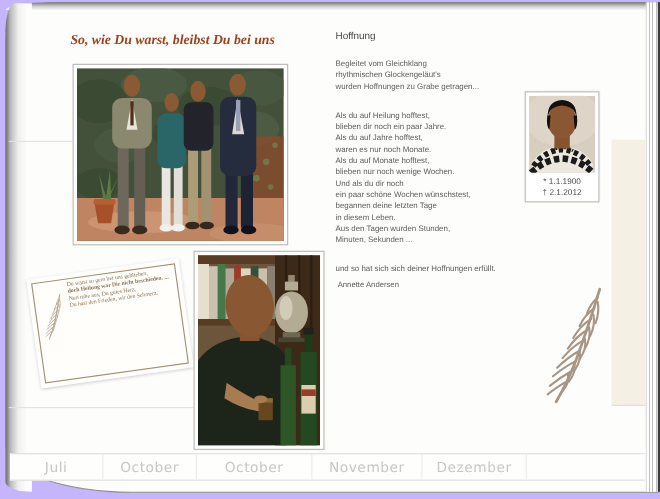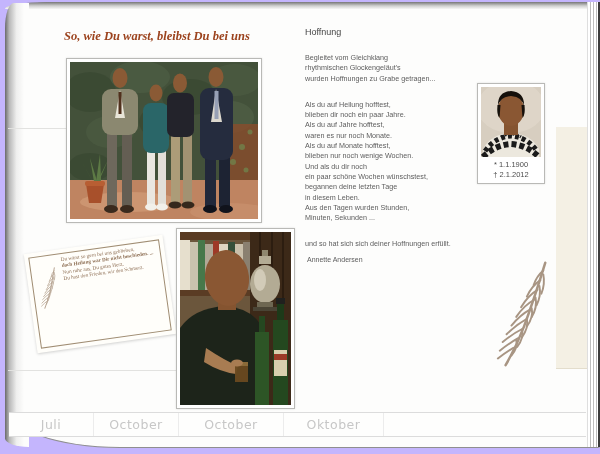--- a/index.html
+++ b/index.html
@@ -299,19 +299,22 @@
 
       <div class="tab">
         <span>October</span>
       </div>
 
       <div class="tab">
         <span>October</span>
       </div>
 
 
-
-      <div class="tab">
-        <span>Oktober</span>
+      <div class="tab">
+        <span>November</span>
+      </div>
+
+      <div class="tab">
+        <span>Dezember</span>
       </div>
     </div>
 
 </div>
 
 </body></html>

